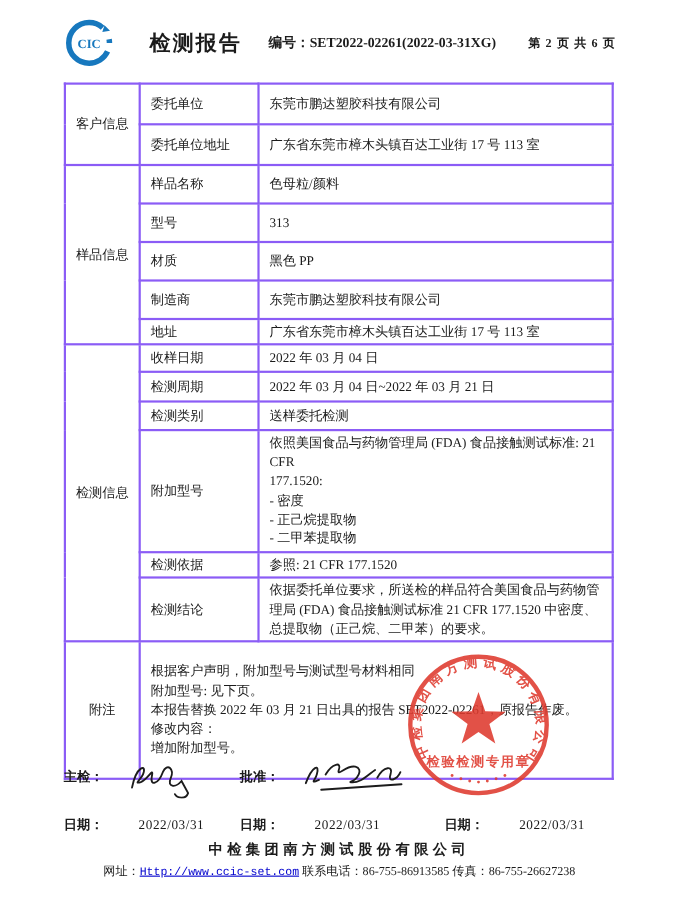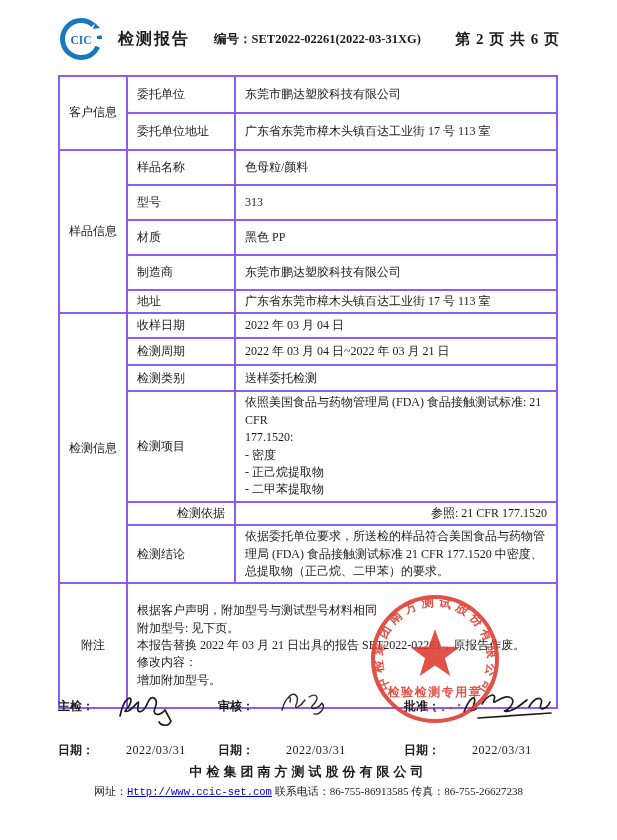--- a/index.html
+++ b/index.html
@@ -4,38 +4,38 @@
 <style>
   html,body{margin:0;padding:0;}
   body{
     width:617px;height:840px;background:#ffffff;position:relative;
     font-family:"Liberation Serif",serif;color:#1b1b1b;overflow:hidden;
   }
   
   .hdr{position:absolute;top:14px;left:58px;width:502px;height:50px;
        display:flex;align-items:center;}
   .logo{width:46px;height:46px;flex:0 0 46px;}
-  .hdr-title{font-weight:bold;font-size:16px;margin-left:14px;letter-spacing:2px;}
+  .hdr-title{font-weight:bold;font-size:19px;margin-left:32px;letter-spacing:2px;}
   .hdr-no{font-weight:bold;font-size:12.5px;margin-left:24px;white-space:nowrap;}
-  .hdr-page{font-weight:bold;font-size:15px;margin-left:auto;white-space:nowrap;letter-spacing:1px;text-align:right;}
+  .hdr-page{font-weight:bold;font-size:11px;margin-left:auto;white-space:nowrap;letter-spacing:1px;text-align:right;}
   
   table.rep{position:absolute;top:75px;left:58px;width:500px;
             border-collapse:collapse;table-layout:fixed;}
   table.rep td{border:2px solid #8b5cf6;font-size:12px;padding:2px 9px;
                vertical-align:middle;line-height:1.45;}
   td.sec{width:48px;text-align:center;padding:2px 11px;line-height:2.0;}
   td.lbl{width:88px;}
   td.val{}
   .pre{white-space:pre-line;}
   .proj{line-height:18px;}
   .concl{line-height:15.5px;}
   .note{line-height:25px;vertical-align:middle;}
   tr.r37{height:37px;} tr.r35{height:35px;} tr.r22{height:22px;}
   tr.r25{height:25px;} tr.r27{height:27px;} tr.r26{height:26px;}
-  tr.r90{height:90px;} tr.r23{height:23px;text-align:right;} tr.r46{height:46px;}
+  tr.r90{height:90px;} tr.r23{height:23px;} tr.r46{height:46px;}
   tr.r125{height:125px;}
   
   .stamp{position:absolute;left:366px;top:590px;width:138px;height:138px;
          opacity:0.88;pointer-events:none;z-index:6;}
   
   .signs{position:absolute;top:684px;left:58px;width:500px;z-index:2;}
   .sig-row{display:flex;align-items:center;height:44px;}
   .sig-col{display:flex;align-items:center;}
   .sig-col.c1{width:160px;} .sig-col.c2{width:186px;} .sig-col.c3{width:154px;}
   .sig-lab{font-weight:bold;font-size:12px;white-space:nowrap;width:46px;}
@@ -106,21 +106,21 @@
   </tr>
   <tr class="r27">
     <td class="lbl">检测周期</td>
     <td class="val">2022 年 03 月 04 日~2022 年 03 月 21 日</td>
   </tr>
   <tr class="r26">
     <td class="lbl">检测类别</td>
     <td class="val">送样委托检测</td>
   </tr>
   <tr class="r90">
-    <td class="lbl">检测项目</td>
+    <td class="lbl">附加型号</td>
     <td class="val pre proj">依照美国食品与药物管理局 (FDA) 食品接触测试标准: 21 CFR
 177.1520:
 -  密度
 -  正己烷提取物
 -  二甲苯提取物</td>
   </tr>
   <tr class="r23">
     <td class="lbl">检测依据</td>
     <td class="val">参照: 21 CFR 177.1520</td>
   </tr>
@@ -160,26 +160,20 @@
 </svg>
 
 <div class="signs">
   <div class="sig-row">
     <div class="sig-col c1">
       <span class="sig-lab">主检：</span>
       <svg class="sig-img" width="76" height="40" viewBox="0 0 76 40">
         <path d="M8 30 C12 10 22 8 18 18 C16 23 9 27 16 25 C23 22 28 10 26 20 C24 29 32 27 36 16 C40 7 47 13 43 22 C40 29 47 31 53 24 L59 35 C57 41 49 40 47 36" fill="none" stroke="#1c1c1c" stroke-width="1.7" stroke-linecap="round"></path>
       </svg>
     </div>
-    <div class="sig-col c2">
-      <span class="sig-lab">审核：</span>
-      <svg class="sig-img" width="62" height="36" viewBox="0 0 62 36">
-        <path d="M10 22 C14 8 20 6 18 14 M16 10 C22 2 28 8 24 17 C22 22 28 19 33 12 M37 9 C45 4 48 10 41 17 C36 22 45 22 50 15 M50 15 C54 20 48 27 42 26" fill="none" stroke="#2a2a2a" stroke-width="1.4" stroke-linecap="round"></path>
-      </svg>
-    </div>
     <div class="sig-col c3">
       <span class="sig-lab">批准：</span>
       <svg class="sig-img" width="96" height="40" viewBox="0 0 96 40">
         <path d="M6 26 C12 10 19 8 16 18 C15 23 9 27 18 23 M24 18 C30 8 39 6 36 14 C34 21 43 9 51 11 C59 13 53 23 46 25 C55 27 63 18 69 14 M71 21 C77 10 86 10 83 18 C80 26 89 23 92 16 M20 32 L93 27" fill="none" stroke="#1c1c1c" stroke-width="1.7" stroke-linecap="round"></path>
       </svg>
     </div>
   </div>
   <div class="date-row">
     <div class="sig-col c1">
       <span class="sig-lab">日期：</span>

